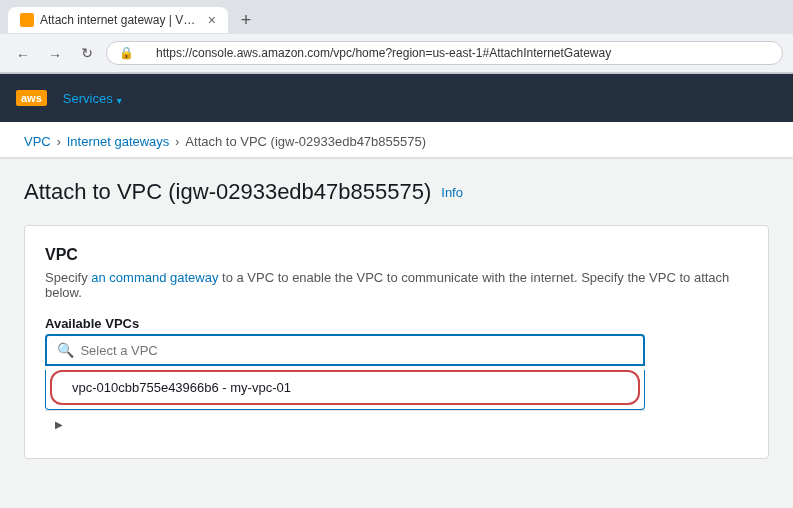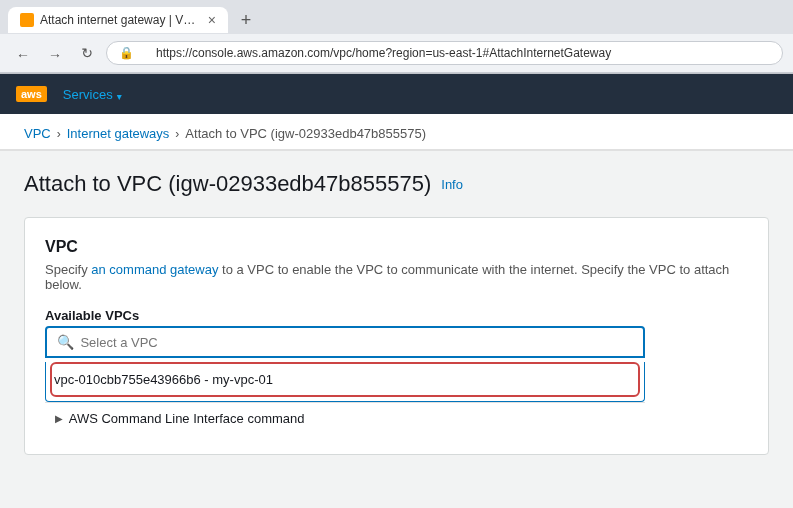--- a/index.html
+++ b/index.html
@@ -95,21 +95,21 @@
     }
     .address-bar .lock-icon { color: #666; font-size: 12px; }
     .address-bar .url-text { color: #333; padding-left: 16px; }
 
     
     .aws-nav {
       background: #232f3e;
       display: flex;
       align-items: center;
       padding: 0 16px;
-      height: 40px;
+      height: 48px;
       gap: 16px;
     }
     .aws-logo {
       display: flex;
       align-items: center;
       gap: 2px;
     }
     .aws-logo-box {
       background: #ff9900;
       color: #fff;
@@ -240,26 +240,26 @@
 
     
     .dropdown-list {
       border: 1px solid #0073bb;
       border-top: none;
       background: #fff;
       border-radius: 0 0 4px 4px;
       width: 100%;
     }
     .dropdown-item {
-      padding: 8px 2px;
+      padding: 8px 20px;
       font-size: 13px;
       color: #16191f;
       cursor: pointer;
       border: 2px solid #c44;
-      border-radius: 6px;
+      border-radius: 12px;
       margin: 4px;
     }
 
     
     .cli-accordion {
       display: flex;
       align-items: center;
       gap: 6px;
       font-size: 13px;
       color: #16191f;
@@ -342,21 +342,20 @@
     <div class="select-container">
       <div class="search-input-wrapper">
         <span class="search-icon-span">🔍</span>
         <input class="search-input" type="text" placeholder="Select a VPC" style="">
       </div>
       <div class="dropdown-list">
         <div class="dropdown-item">vpc-010cbb755e43966b6 - my-vpc-01</div>
       </div>
       <div class="cli-accordion">
         <span class="triangle">▶</span>
-        <span>AWS Command Line Interface command</span>
       </div>
     </div>
   </div>
 
   <div class="footer-buttons">
     
     
   </div>
 </div>
 

